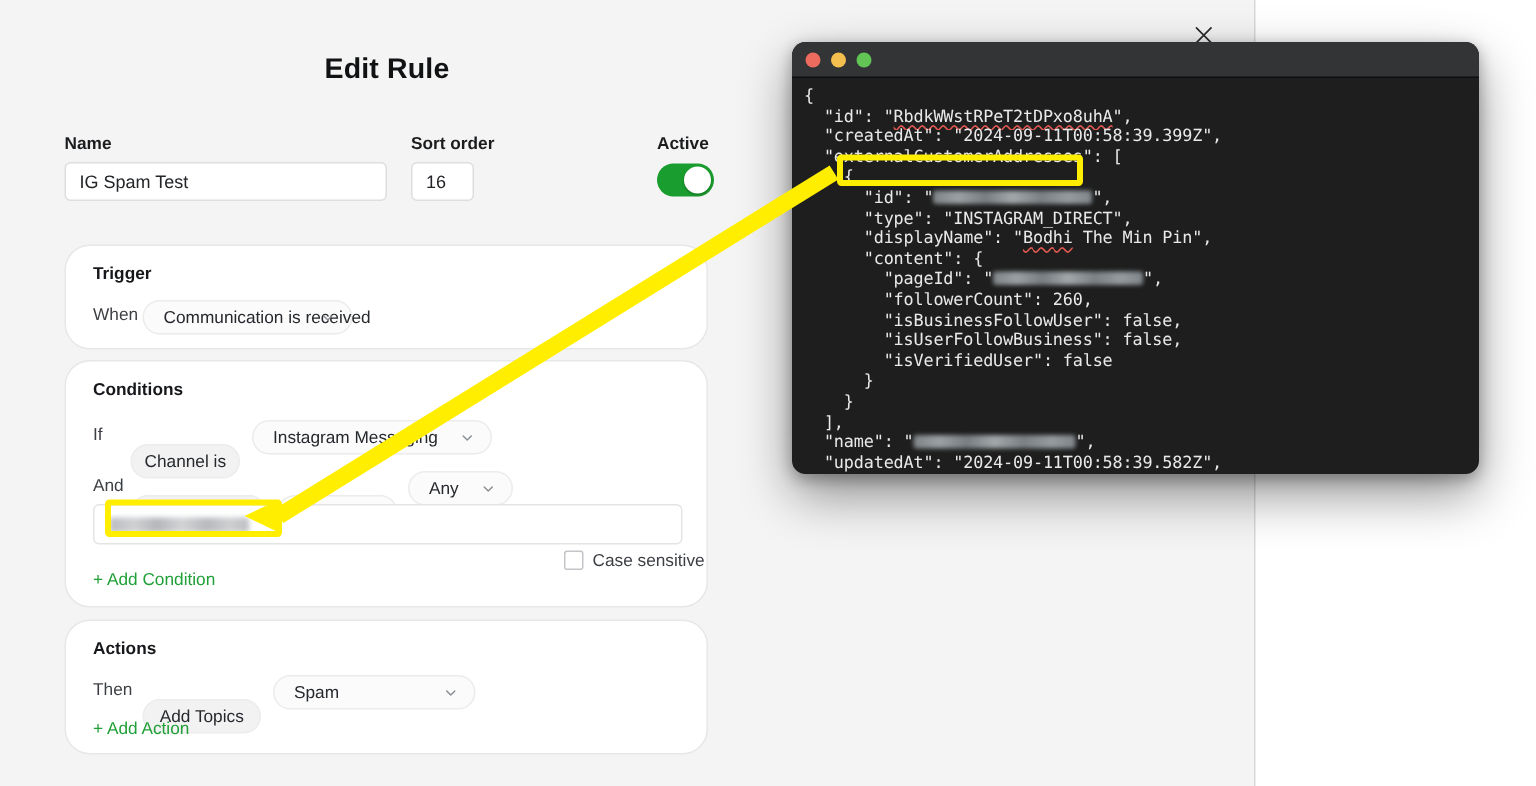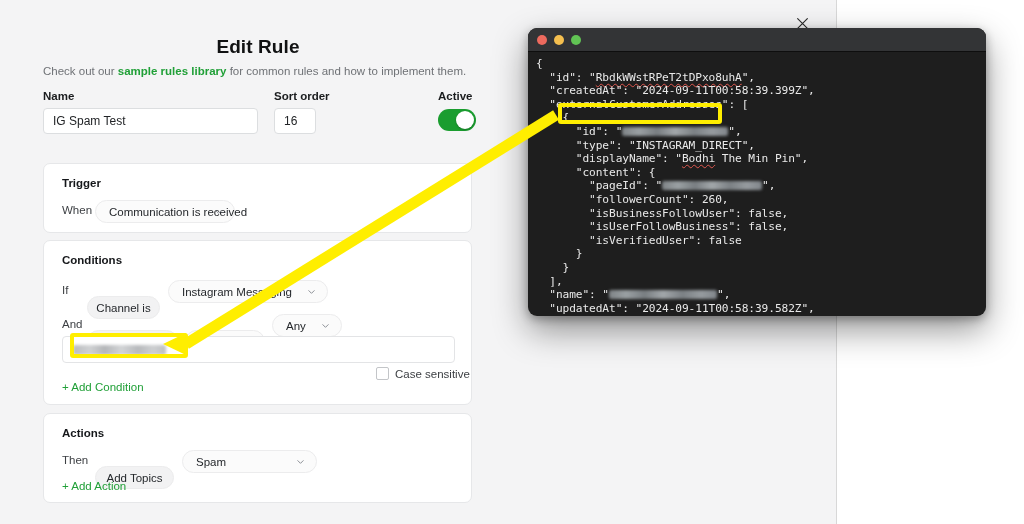--- a/index.html
+++ b/index.html
@@ -91,21 +91,21 @@
     background: #ffffff;
     box-shadow: 0 1px 2px rgba(0,0,0,.25);
   }
 
   
   .card {
     position: absolute;
     left: 43px; width: 429px;
     background: #ffffff;
     border: 1px solid #e6e7e9;
-    border-radius: 7px;
+    border-radius: 17px;
     box-sizing: border-box;
   }
   .card-trigger    { top: 163px; height: 70px; }
   .card-conditions { top: 240px; height: 165px; }
   .card-actions    { top: 413px; height: 90px; }
 
   .card-title {
     position: absolute; left: 18px; top: 13px;
     font-size: 11.5px; font-weight: bold; color: #15171a;
   }
@@ -291,21 +291,20 @@
     <div class="modal-inner">
 
       <div class="modal-close">
         <svg viewBox="0 0 16 16" width="13" height="13" aria-hidden="true">
           <path d="M2 2 L14 14 M14 2 L2 14" stroke="#2b2b2b" stroke-width="1.4" fill="none" stroke-linecap="round"></path>
         </svg>
       </div>
 
       <div class="title">Edit Rule</div>
 
-      <div class="subtitle"><span>Check out our </span><a href="#">sample rules library</a><span> for common rules and how to implement them.</span></div>
 
       <div class="field-label lbl-name">Name</div>
       <input class="text-input in-name" type="text" value="IG Spam Test" style="">
 
       <div class="field-label lbl-sort">Sort order</div>
       <input class="text-input in-sort" type="text" value="16" style="">
 
       <div class="field-label lbl-active">Active</div>
       <div class="toggle">
         <div class="knob"></div>

